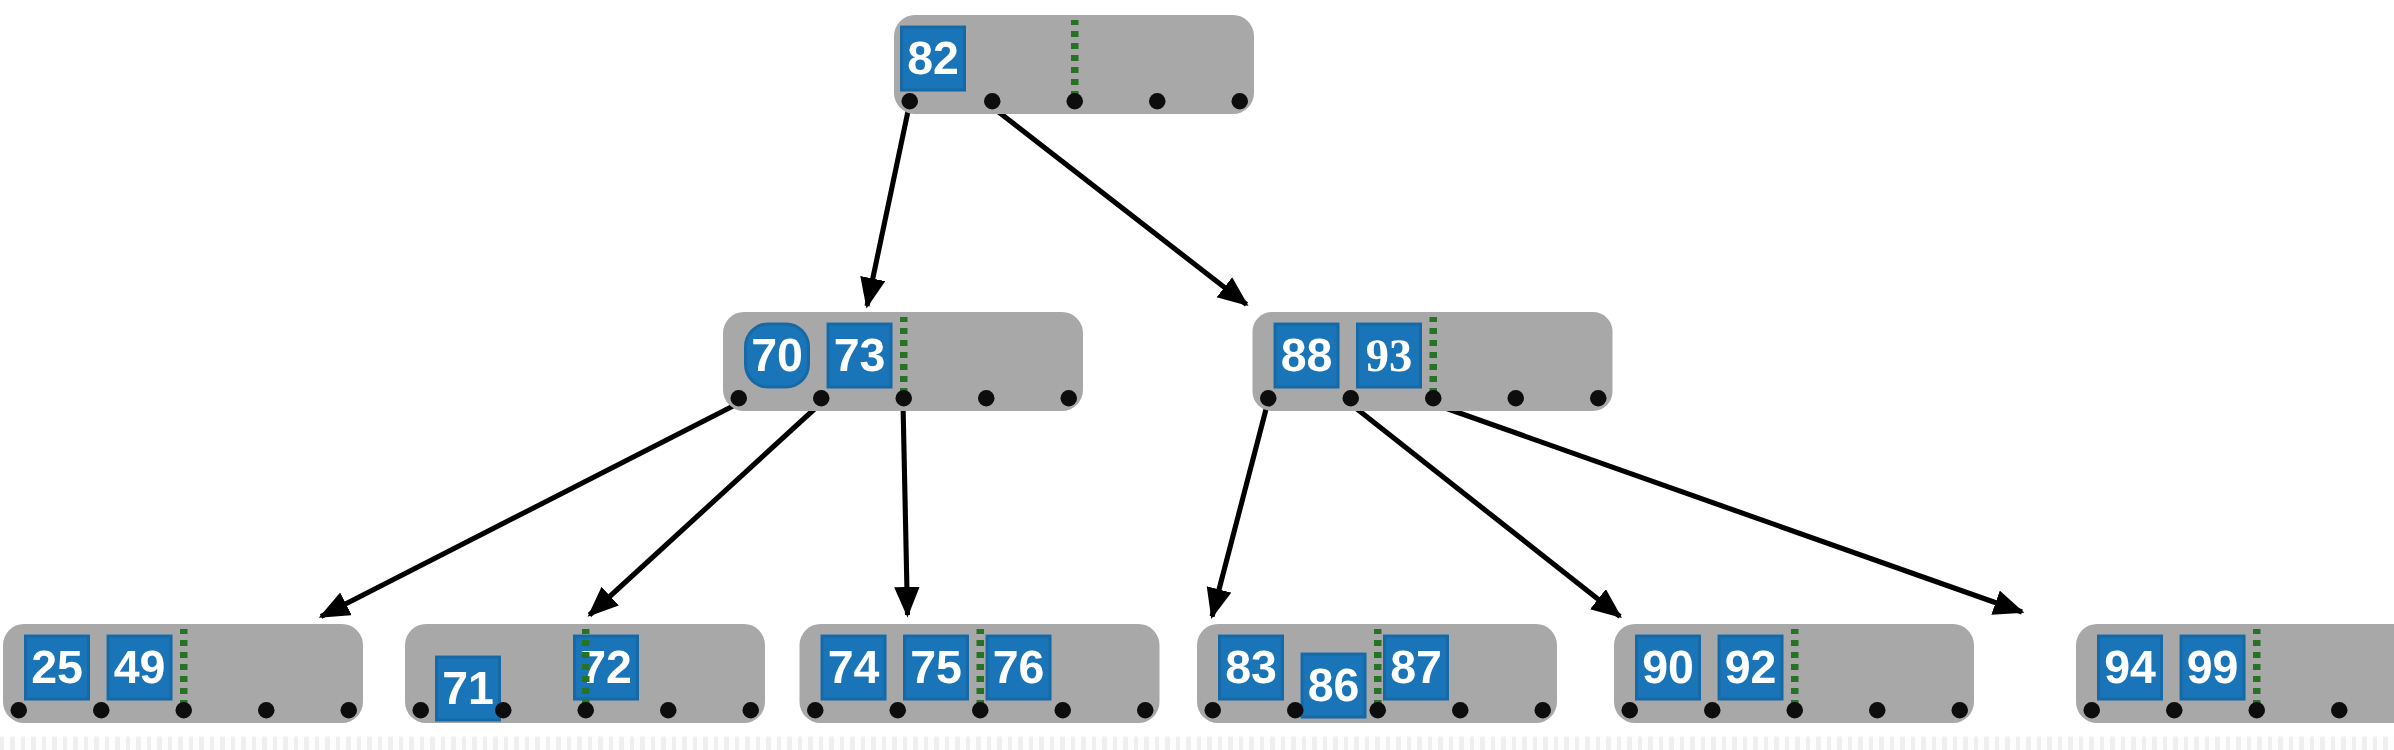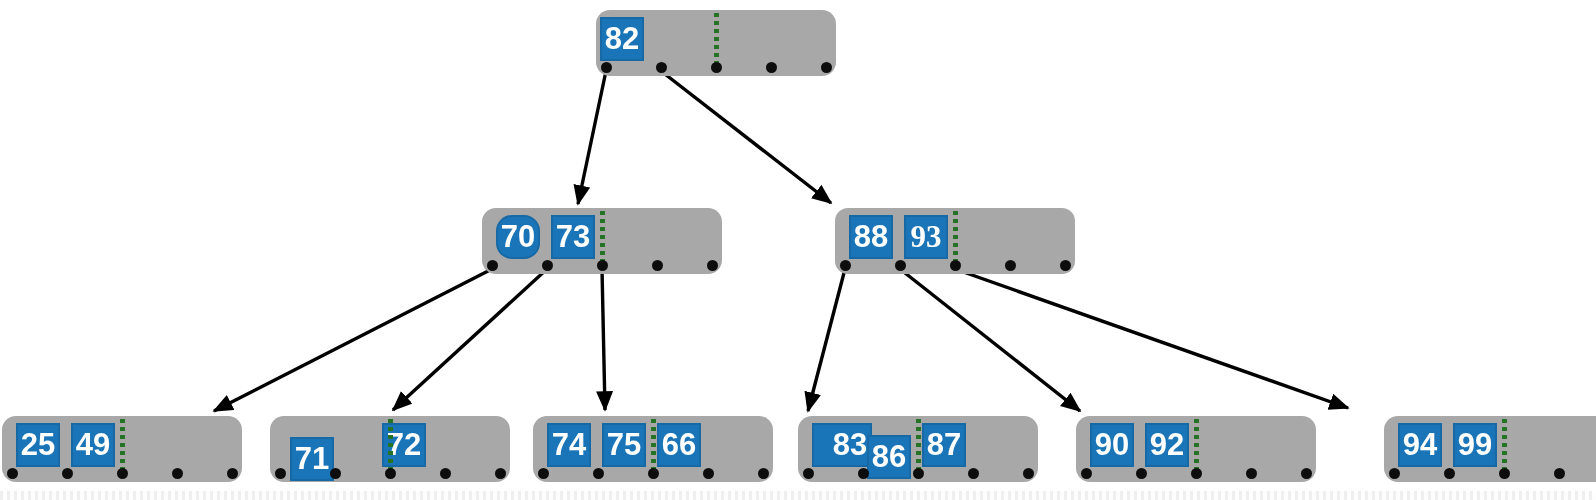--- a/index.html
+++ b/index.html
@@ -99,30 +99,30 @@
         <div class="sep" style="left: 118px;"></div>
         <div class="pdot" style="left: 4.5px; top: 51.5px;"></div>
         <div class="pdot" style="left: 59.5px; top: 51.5px;"></div>
         <div class="pdot" style="left: 114.5px; top: 51.5px;"></div>
         <div class="pdot" style="left: 169.5px; top: 51.5px;"></div>
         <div class="pdot" style="left: 224.5px; top: 51.5px;"></div>
       </div>
       <div class="bnode" style="left: 533px; top: 416px;">
         <div class="key" style="left: 14px;">74</div>
         <div class="key" style="left: 69px;">75</div>
-        <div class="key" style="left: 124px;">66</div>
+        <div class="key" style="left: 124px;">76</div>
         <div class="sep" style="left: 118px;"></div>
         <div class="pdot" style="left: 4.5px; top: 51.5px;"></div>
         <div class="pdot" style="left: 59.5px; top: 51.5px;"></div>
         <div class="pdot" style="left: 114.5px; top: 51.5px;"></div>
         <div class="pdot" style="left: 169.5px; top: 51.5px;"></div>
         <div class="pdot" style="left: 224.5px; top: 51.5px;"></div>
       </div>
       <div class="bnode" style="left: 798px; top: 416px;">
-        <div class="key" style="left: 14px; padding-left: 16px;">83</div>
+        <div class="key" style="left: 14px;">83</div>
         <div class="key" style="left: 69px; margin-top: 12px;">86</div>
         <div class="key" style="left: 124px;">87</div>
         <div class="sep" style="left: 118px;"></div>
         <div class="pdot" style="left: 4.5px; top: 51.5px;"></div>
         <div class="pdot" style="left: 59.5px; top: 51.5px;"></div>
         <div class="pdot" style="left: 114.5px; top: 51.5px;"></div>
         <div class="pdot" style="left: 169.5px; top: 51.5px;"></div>
         <div class="pdot" style="left: 224.5px; top: 51.5px;"></div>
       </div>
       <div class="bnode" style="left: 1076px; top: 416px;">

